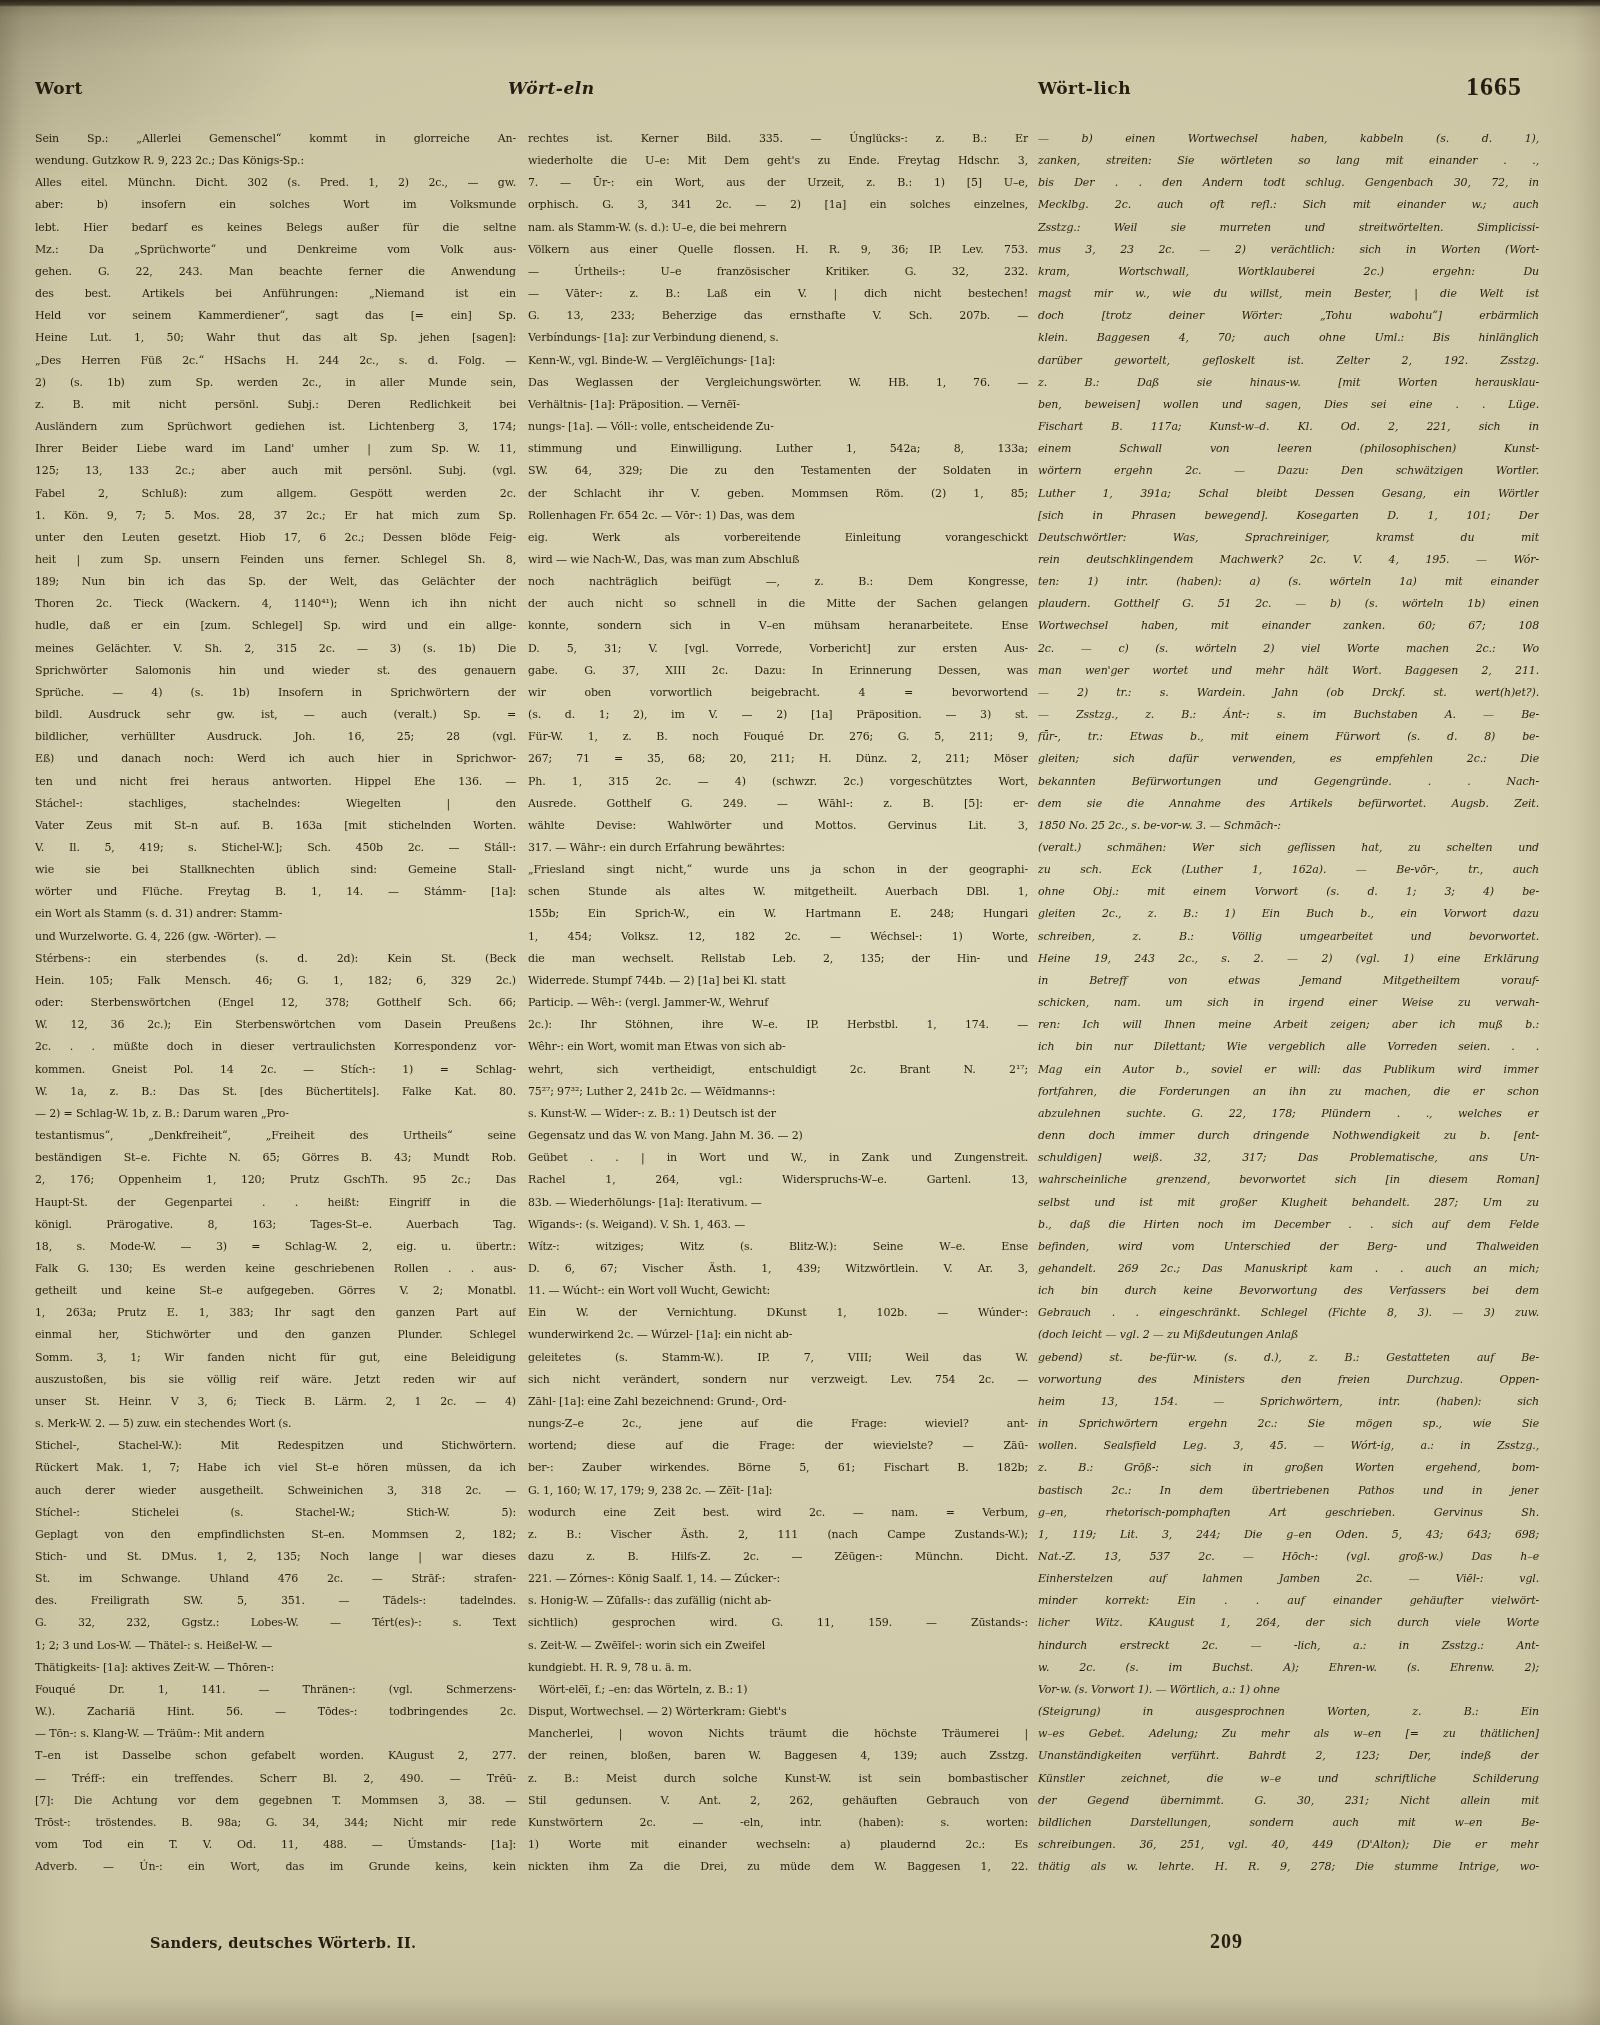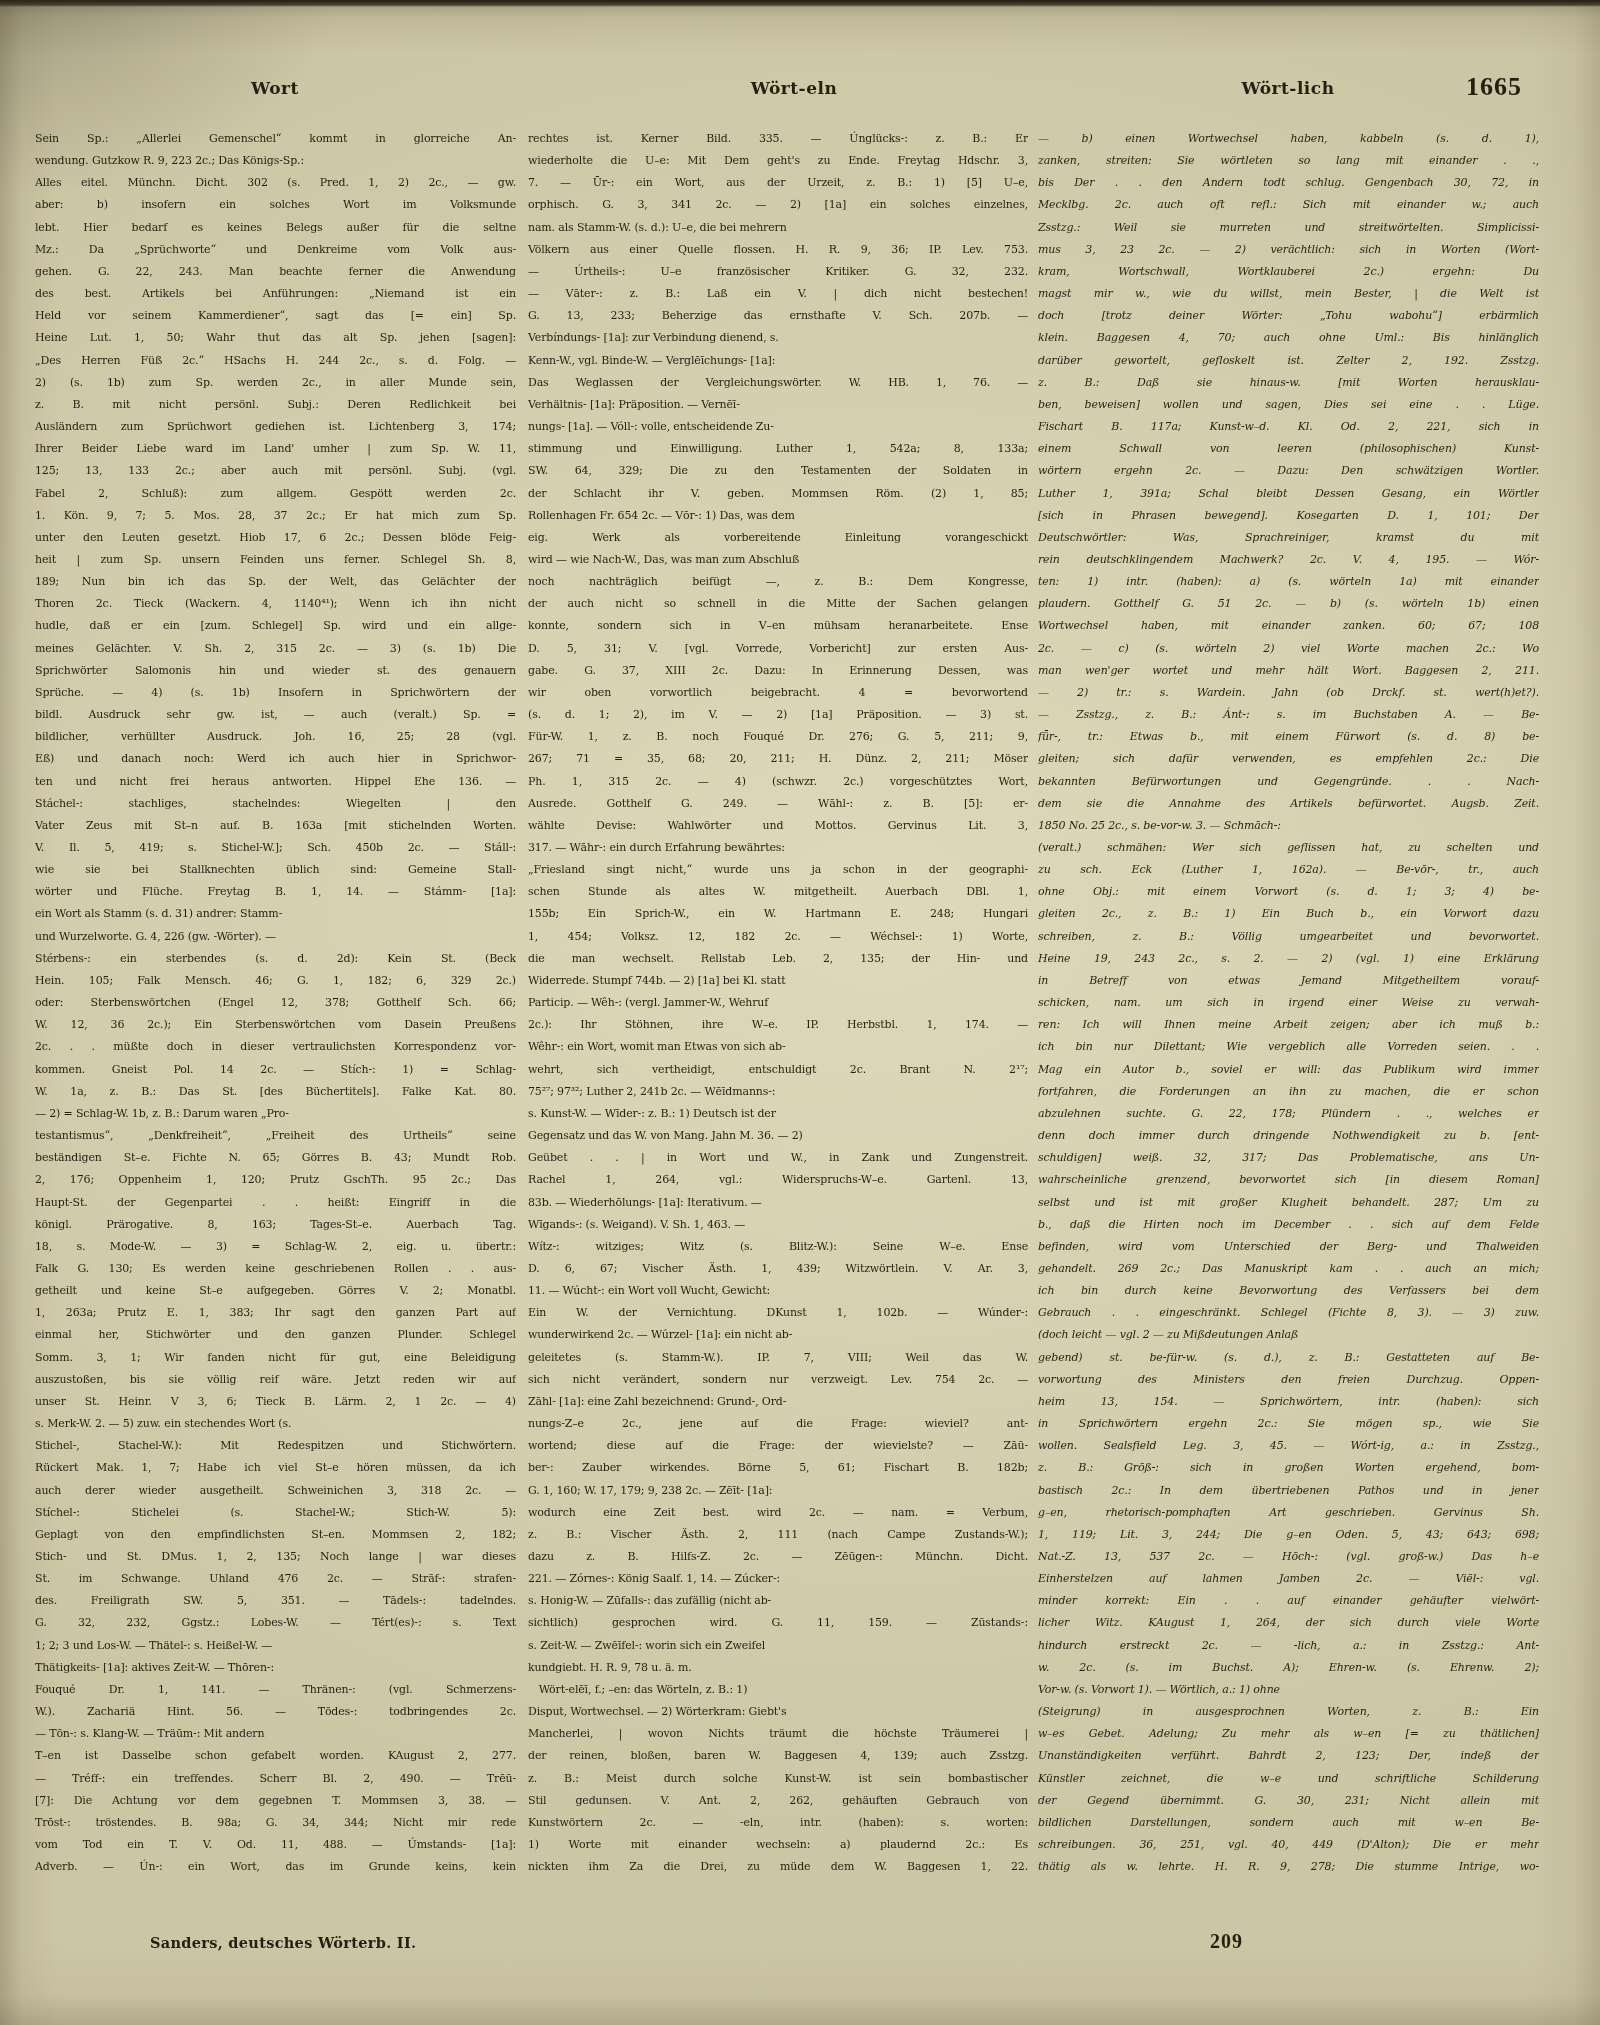--- a/index.html
+++ b/index.html
@@ -16,23 +16,23 @@
       linear-gradient(270deg, rgba(92,82,56,.22) 0px, rgba(92,82,56,.06) 26px, rgba(0,0,0,0) 70px),
       linear-gradient(0deg, rgba(92,82,56,.25) 0px, rgba(92,82,56,.05) 30px, rgba(0,0,0,0) 80px),
       linear-gradient(180deg, rgba(70,60,38,.35) 0px, rgba(70,60,38,.10) 18px, rgba(0,0,0,0) 55px),
       #cdc6a5;
     color:#261f10;
   }
   .edge-top{position:absolute;left:0;top:0;width:1600px;height:7px;background:linear-gradient(180deg,#241e12,#4a4230 70%,rgba(74,66,48,0));}
   .corner-shade{position:absolute;left:0;top:0;width:340px;height:200px;
     background:radial-gradient(ellipse at 0% 0%, rgba(60,52,34,.28), rgba(0,0,0,0) 70%);}
   .header{position:absolute;top:78px;left:0;width:1600px;height:34px;font-weight:bold;font-size:17px;}
-  .rt{position:absolute;top:0;text-align:center;letter-spacing:.5px;}
+  .rt{position:absolute;top:0;letter-spacing:.5px;}
   .rt1{left:35px;width:480px;}
-  .rt2{left:544px;width:500px;}
+  .rt2{left:508px;width:500px;font-style:italic;}
   .rt3{left:1038px;width:500px;}
   .pgnum{position:absolute;top:-6px;left:1418px;width:100px;font-size:26px;font-weight:bold;letter-spacing:1px;font-family:"Liberation Serif",serif;margin-left:48px;}
   .col{position:absolute;top:128px;font-size:11px;letter-spacing:-0.15px;line-height:22.16px;text-align:justify;}
   .col1{left:35px;width:481px;}
   .col2{left:528px;width:500px;}
   .col3{left:1038px;width:501px;font-style:italic;}
   .line{height:22.16px;overflow:hidden;}
   .line.j{text-align:justify;text-align-last:justify;}
   .footer-imprint{position:absolute;left:150px;top:1898px;font-size:14.5px;font-weight:bold;letter-spacing:.3px;margin-top:36px;}
   .sheet-number{position:absolute;left:1210px;top:1888px;font-size:20px;font-weight:bold;font-family:"Liberation Serif",serif;letter-spacing:1px;margin-top:42px;}

